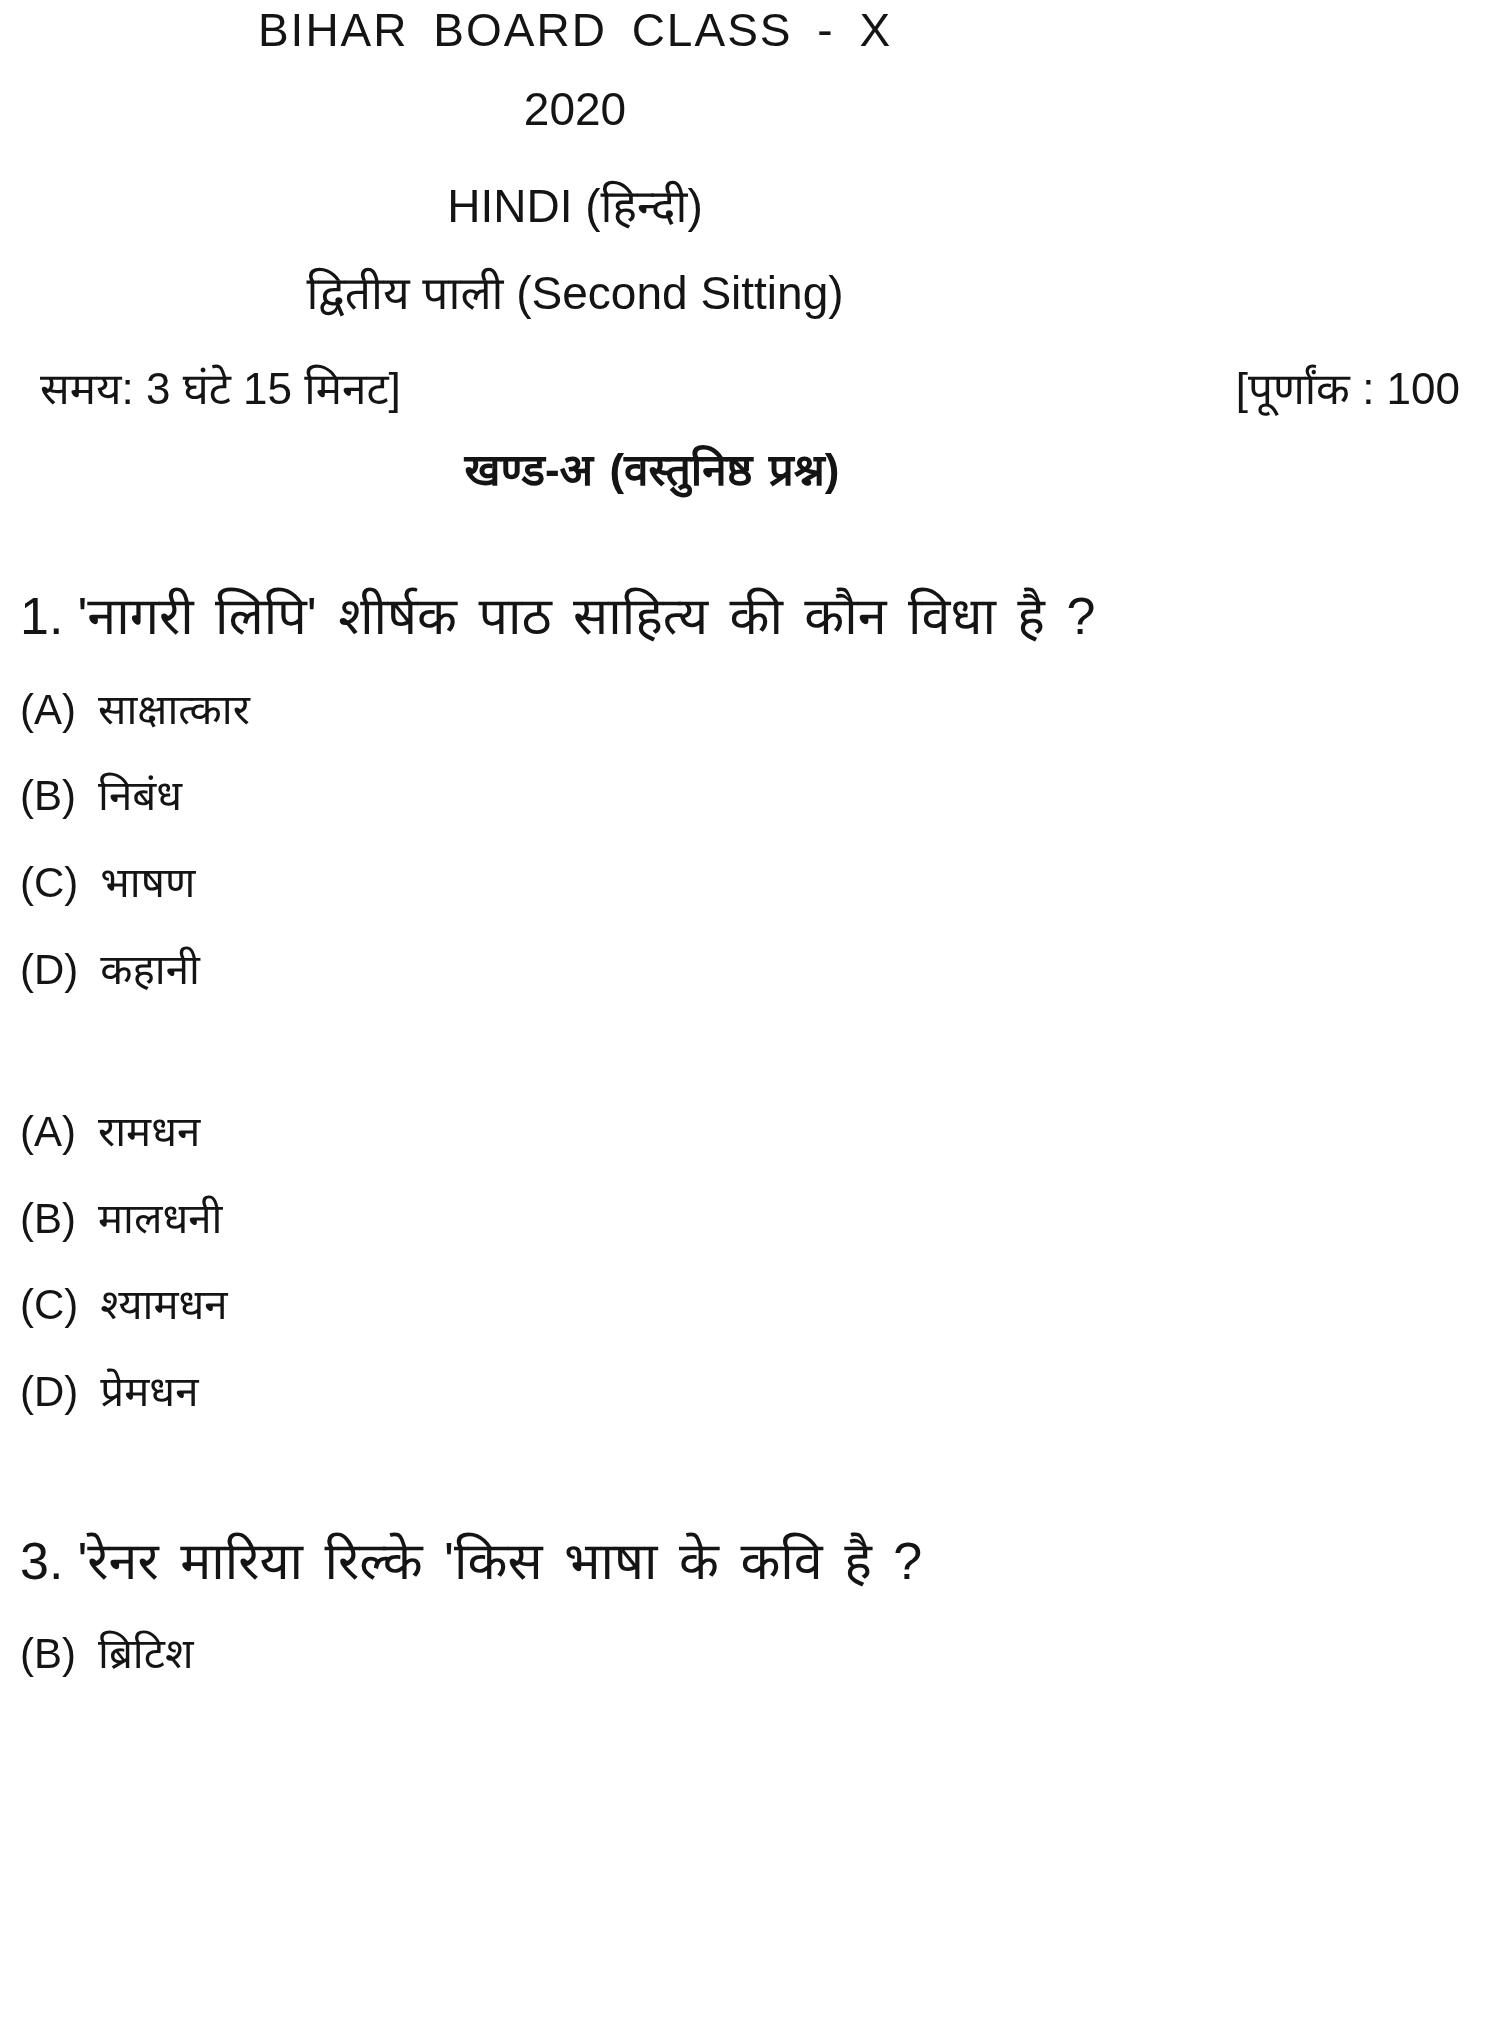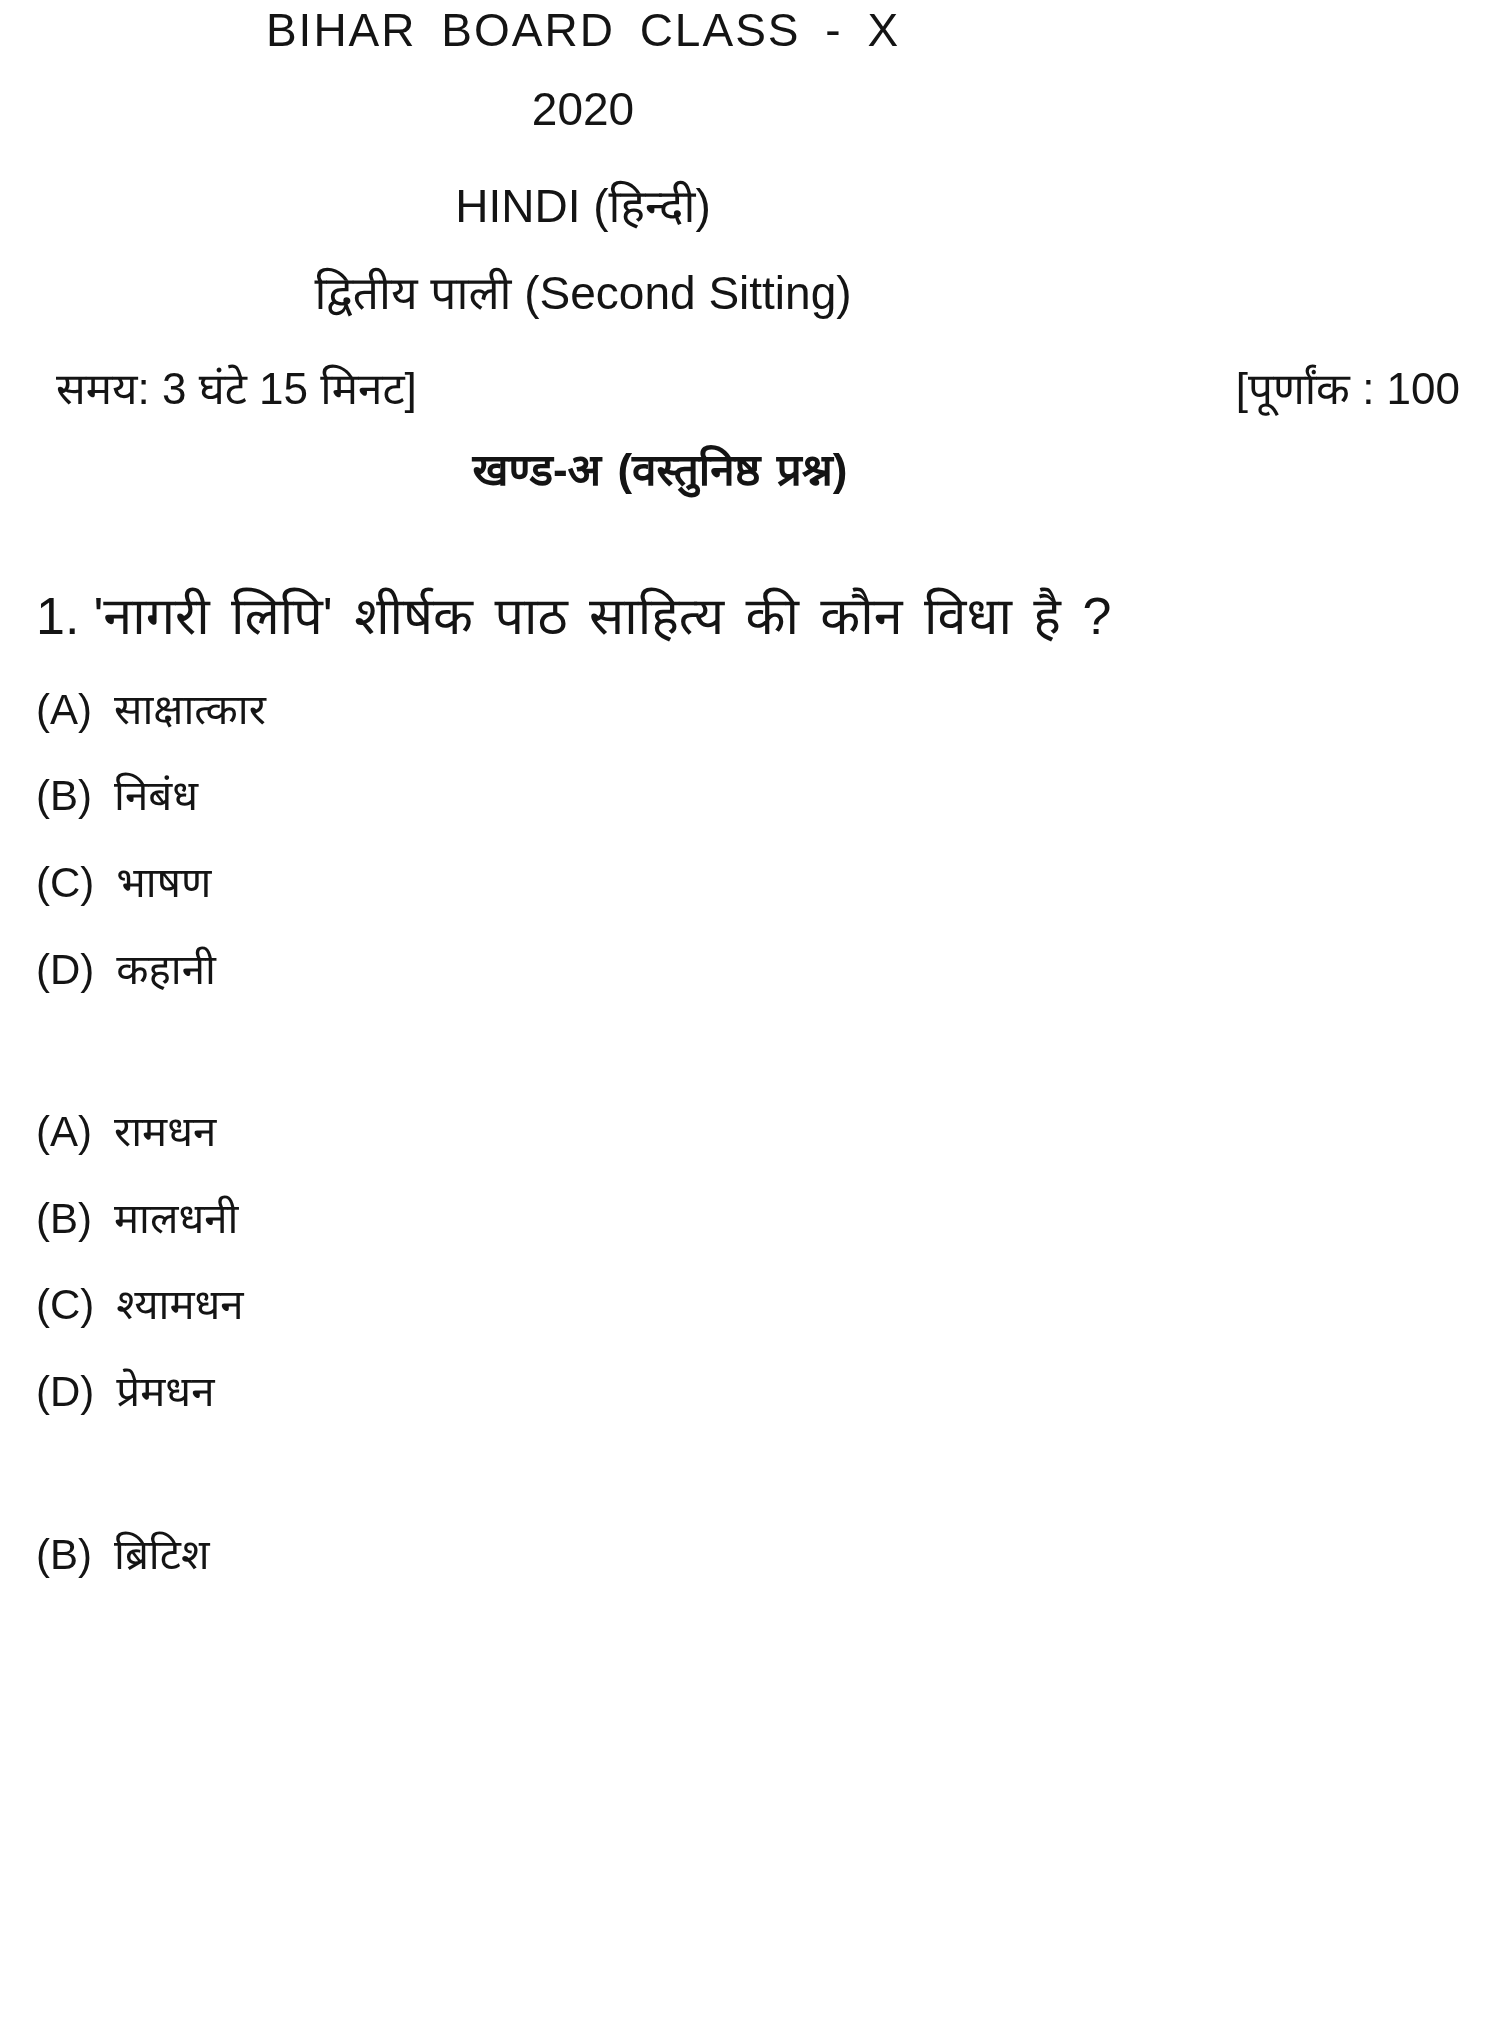--- a/index.html
+++ b/index.html
@@ -11,21 +11,21 @@
     width: 1505px;
     height: 2034px;
     font-family: "Liberation Sans", "DejaVu Sans", sans-serif;
     color: #141414;
     -webkit-font-smoothing: antialiased;
   }
   .page {
     box-sizing: border-box;
     width: 1505px;
     height: 2034px;
-    padding: 4px 45px 0 36px;
+    padding: 4px 45px 0 20px;
     background: #ffffff;
     overflow: hidden;
   }
   .center-line {
     text-align: center;
     font-size: 46px;
     line-height: 1.15;
     white-space: nowrap;
   }
   .hdr-offset { transform: translateX(-165px); }
@@ -120,18 +120,21 @@
     </div>
     <div class="option">
       <span class="opt-label">(C)</span><span>श्यामधन</span>
     </div>
     <div class="option">
       <span class="opt-label">(D)</span><span>प्रेमधन</span>
     </div>
   </div>
 
   <div class="question">
+    <div class="q-line">
+      <span class="q-num">3.</span><span>'रेनर मारिया रिल्के 'किस भाषा के कवि है ?</span>
+    </div>
     <div class="option">
       <span class="opt-label">(B)</span><span>ब्रिटिश</span>
     </div>
   </div>
 
 </div>
 
 </body></html>

